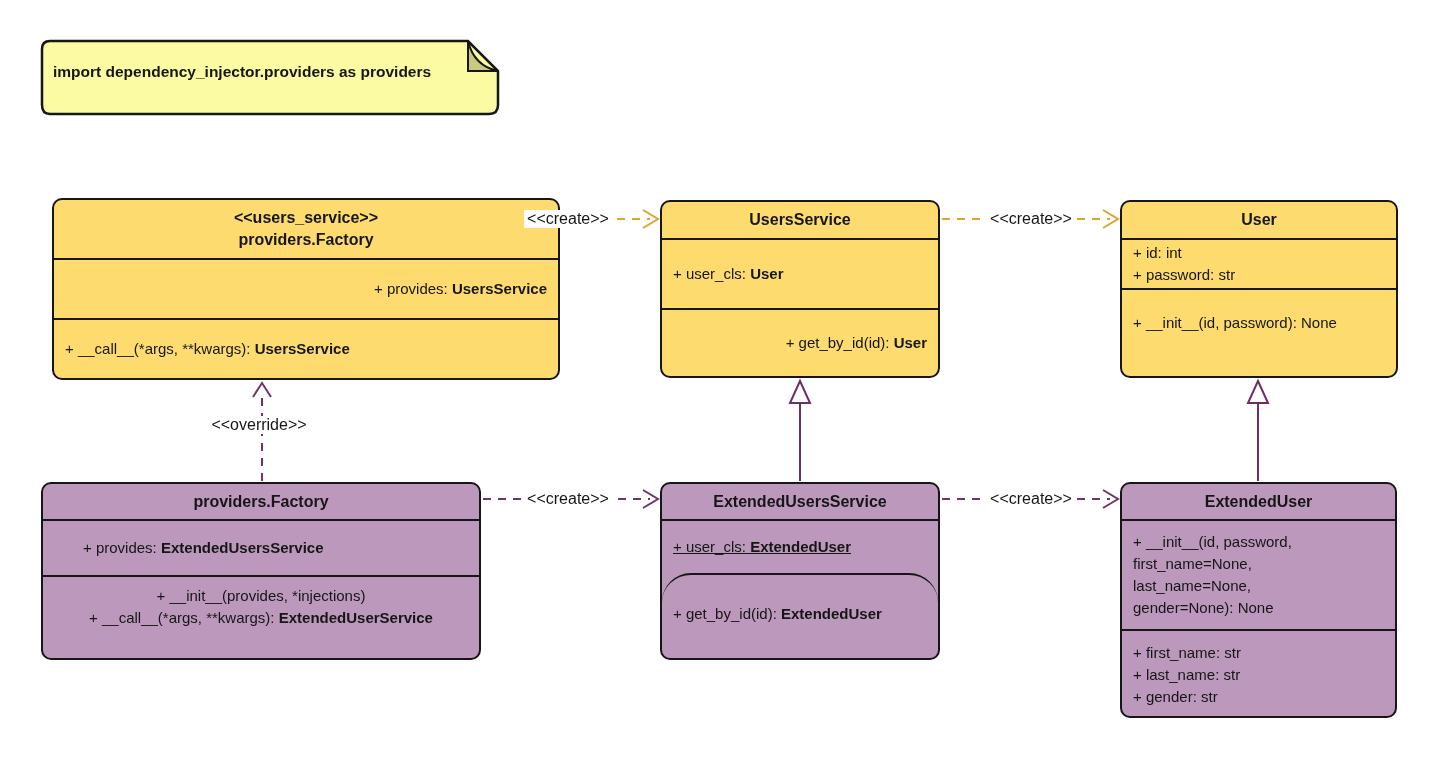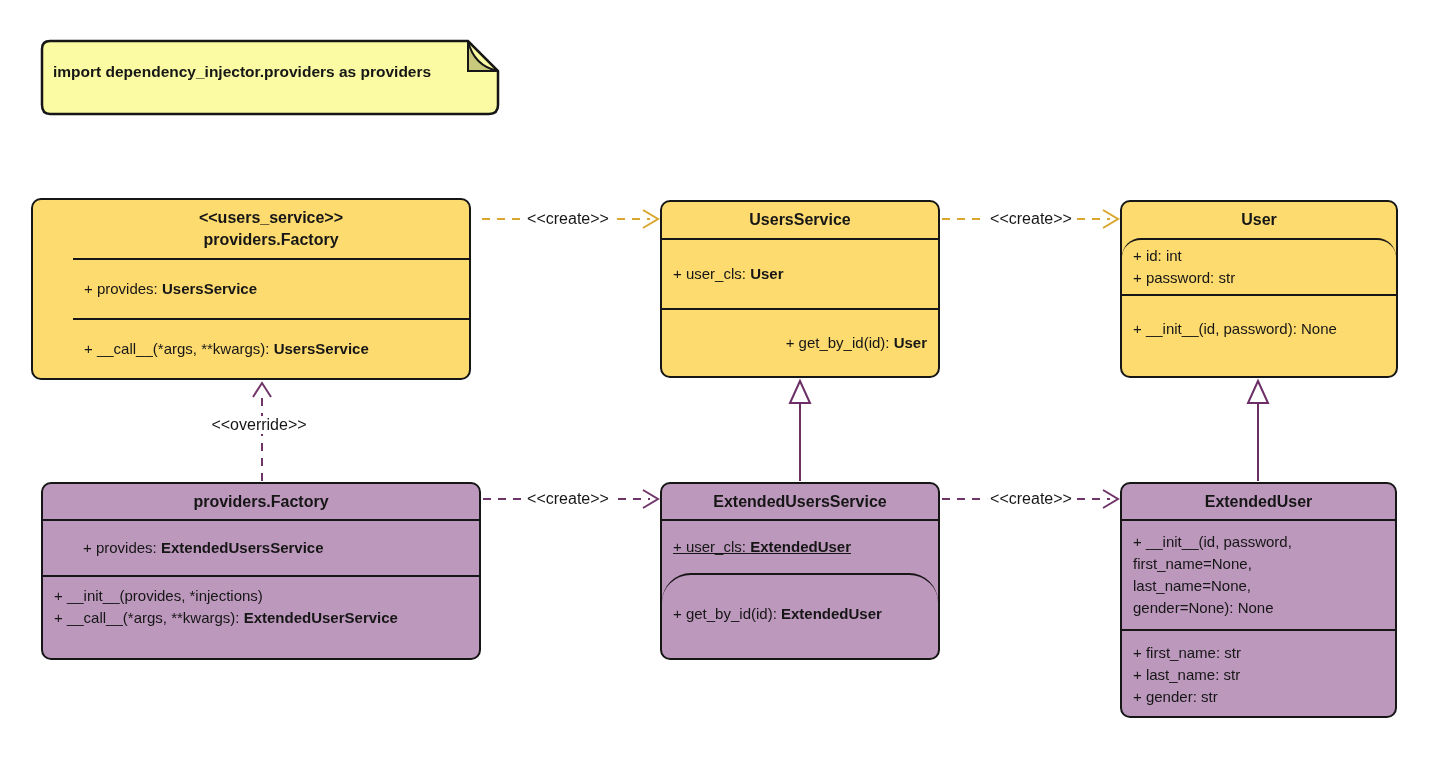--- a/index.html
+++ b/index.html
@@ -94,26 +94,26 @@
   </svg>
 
   <div class="note">
     <svg width="461" height="77" viewBox="0 0 461 77">
       <path d="M 10 2 H 428 L 458 32 V 66 Q 458 75 449 75 H 10 Q 2 75 2 66 V 10 Q 2 2 10 2 Z" fill="#FBFBA3" stroke="#161616" stroke-width="2.5"></path>
       <path d="M 428 2 Q 434 27 458 32 L 428 32 Z" fill="#C9C97E" stroke="#161616" stroke-width="2"></path>
     </svg>
     <div class="note-text">import dependency_injector.providers as providers</div>
   </div>
 
-  <div class="uml-class yellow" style="left:31px; top:198px; width:440px; height:182px;padding-left:40px;">
+  <div class="uml-class yellow" style="left:52px; top:198px; width:508px; height:182px;">
     <div class="sec header" style="height:58px;">
       <div>&lt;&lt;users_service&gt;&gt;</div>
       <div>providers.Factory</div>
     </div>
-    <div class="sec body" style="height:60px;">
+    <div class="sec body" style="height:60px;text-align:right;">
       <div class="member"><span>+ provides: </span><b>UsersService</b></div>
     </div>
     <div class="sec body" style="height:60px;">
       <div class="member"><span>+ __call__(*args, **kwargs): </span><b>UsersService</b></div>
     </div>
   </div>
 
   <div class="uml-class yellow" style="left:660px; top:200px; width:280px; height:178px;">
     <div class="sec header" style="height:36px;">
       <div>UsersService</div>
@@ -123,37 +123,37 @@
     </div>
     <div class="sec body" style="height:68px;align-items:flex-end;">
       <div class="member"><span>+ get_by_id(id): </span><b>User</b></div>
     </div>
   </div>
 
   <div class="uml-class yellow" style="left:1120px; top:200px; width:278px; height:178px;">
     <div class="sec header" style="height:36px;">
       <div>User</div>
     </div>
-    <div class="sec body" style="height:56px;border-radius:19px;">
+    <div class="sec body" style="height:50px;">
       <div class="member">+ id: int</div>
       <div class="member">+ password: str</div>
     </div>
     <div class="sec body" style="height:68px;">
       <div class="member">+ __init__(id, password): None</div>
     </div>
   </div>
 
   <div class="uml-class purple" style="left:41px; top:482px; width:440px; height:178px;">
     <div class="sec header" style="height:35px;">
       <div>providers.Factory</div>
     </div>
     <div class="sec body" style="height:56px;padding-left:40px;">
       <div class="member"><span>+ provides: </span><b>ExtendedUsersService</b></div>
     </div>
-    <div class="sec body" style="height:61px;">
+    <div class="sec body" style="height:61px;align-items:center;">
       <div class="member">+ __init__(provides, *injections)</div>
       <div class="member"><span>+ __call__(*args, **kwargs): </span><b>ExtendedUserService</b></div>
     </div>
   </div>
 
   <div class="uml-class purple" style="left:660px; top:482px; width:280px; height:178px;">
     <div class="sec header" style="height:35px;">
       <div>ExtendedUsersService</div>
     </div>
     <div class="sec body" style="height:54px;text-decoration:underline;">

